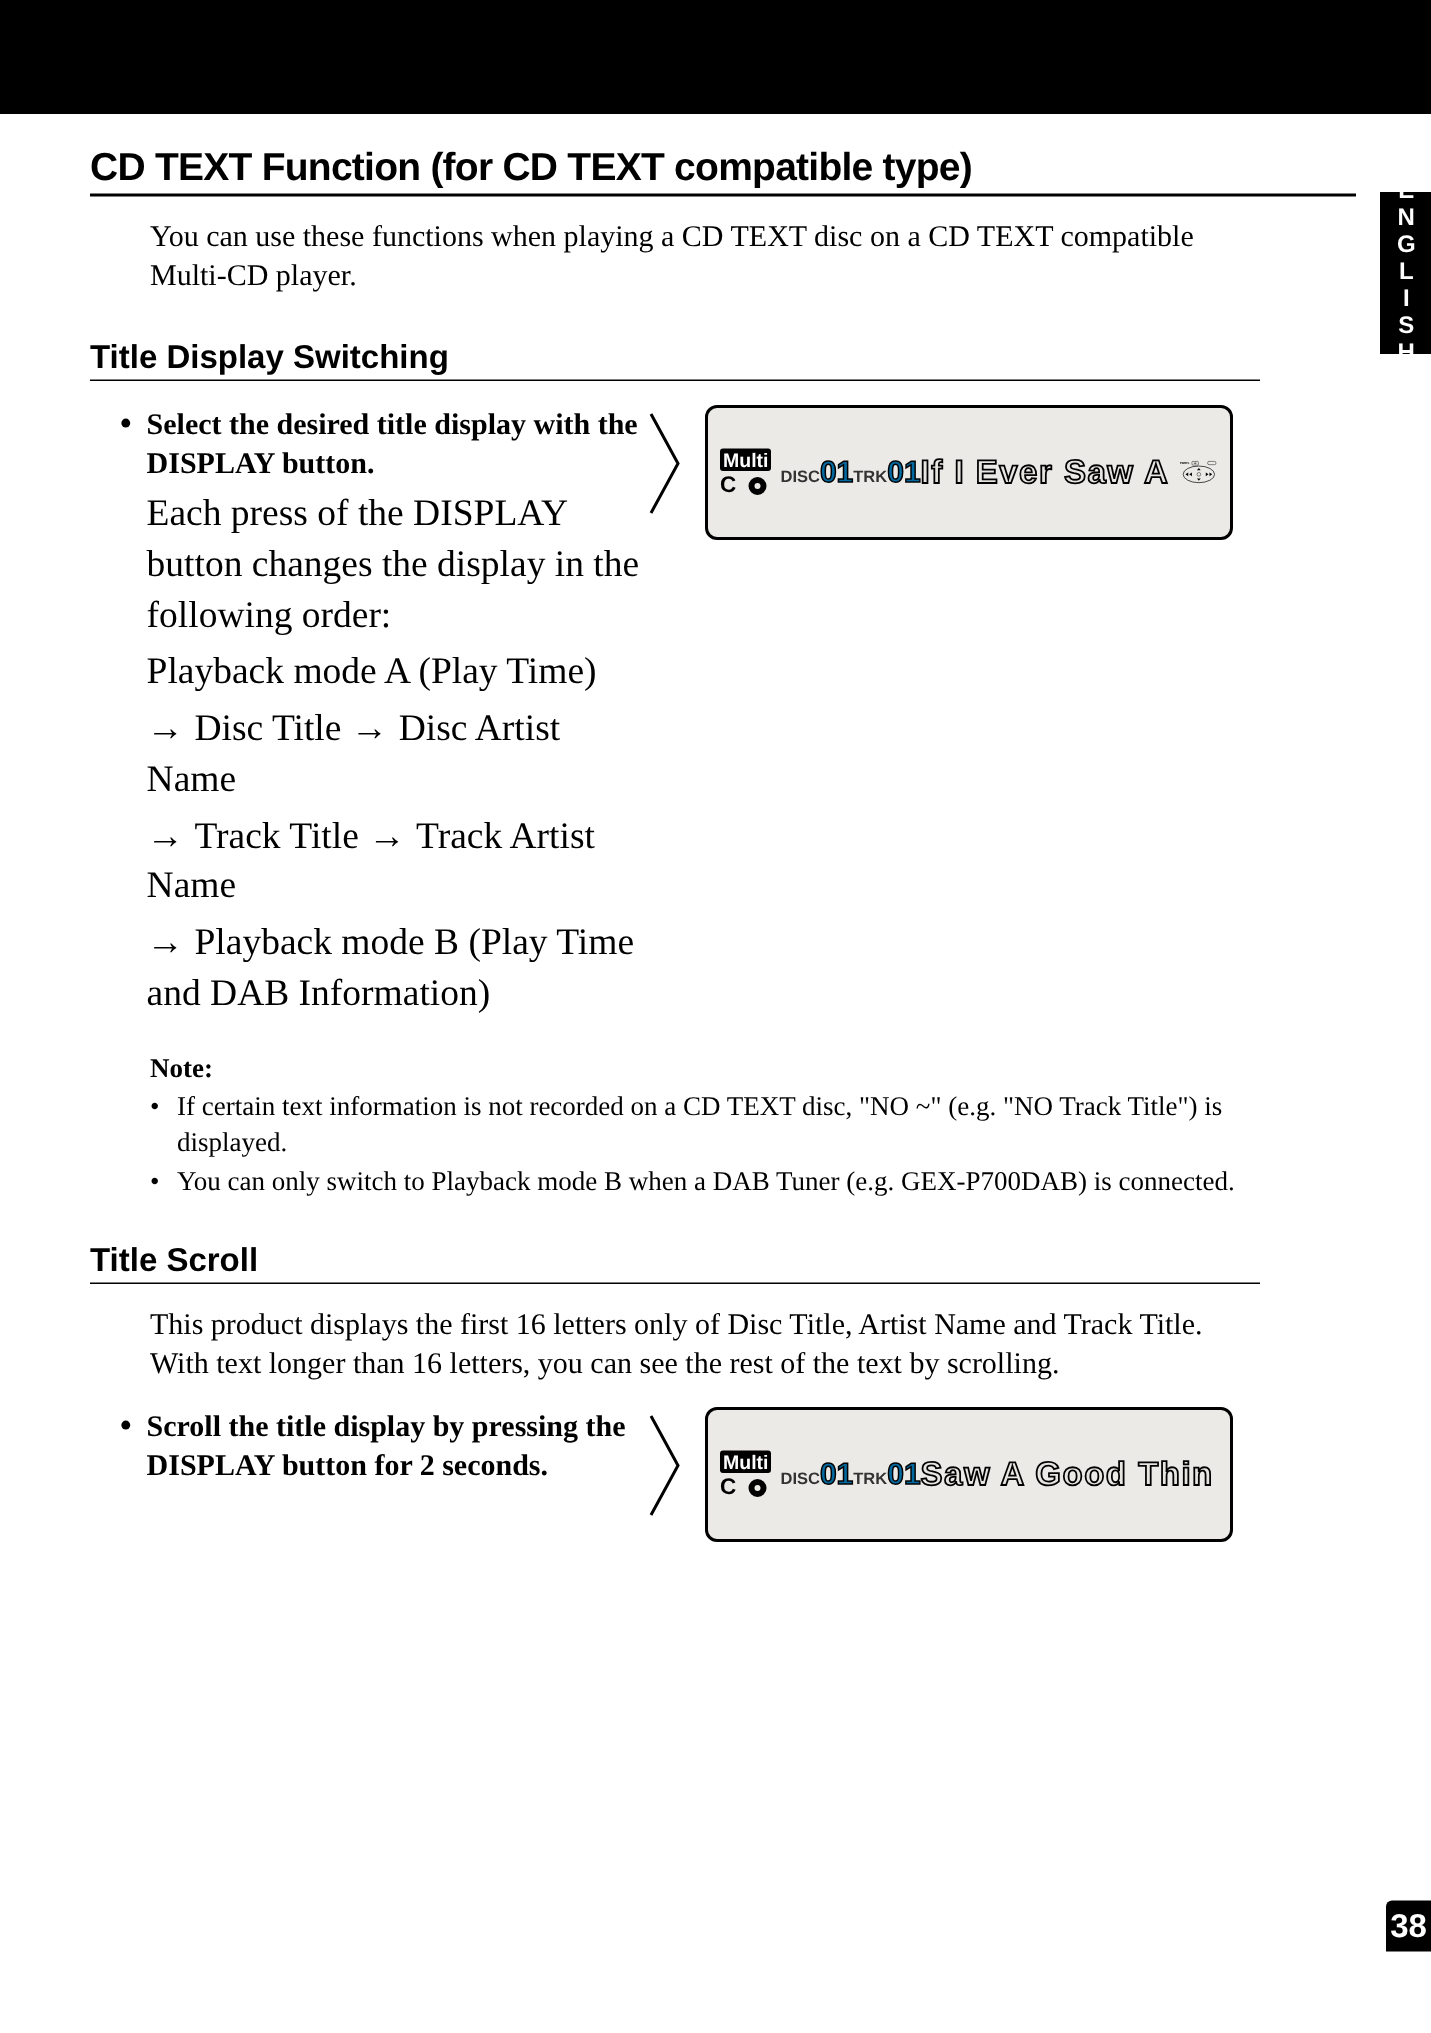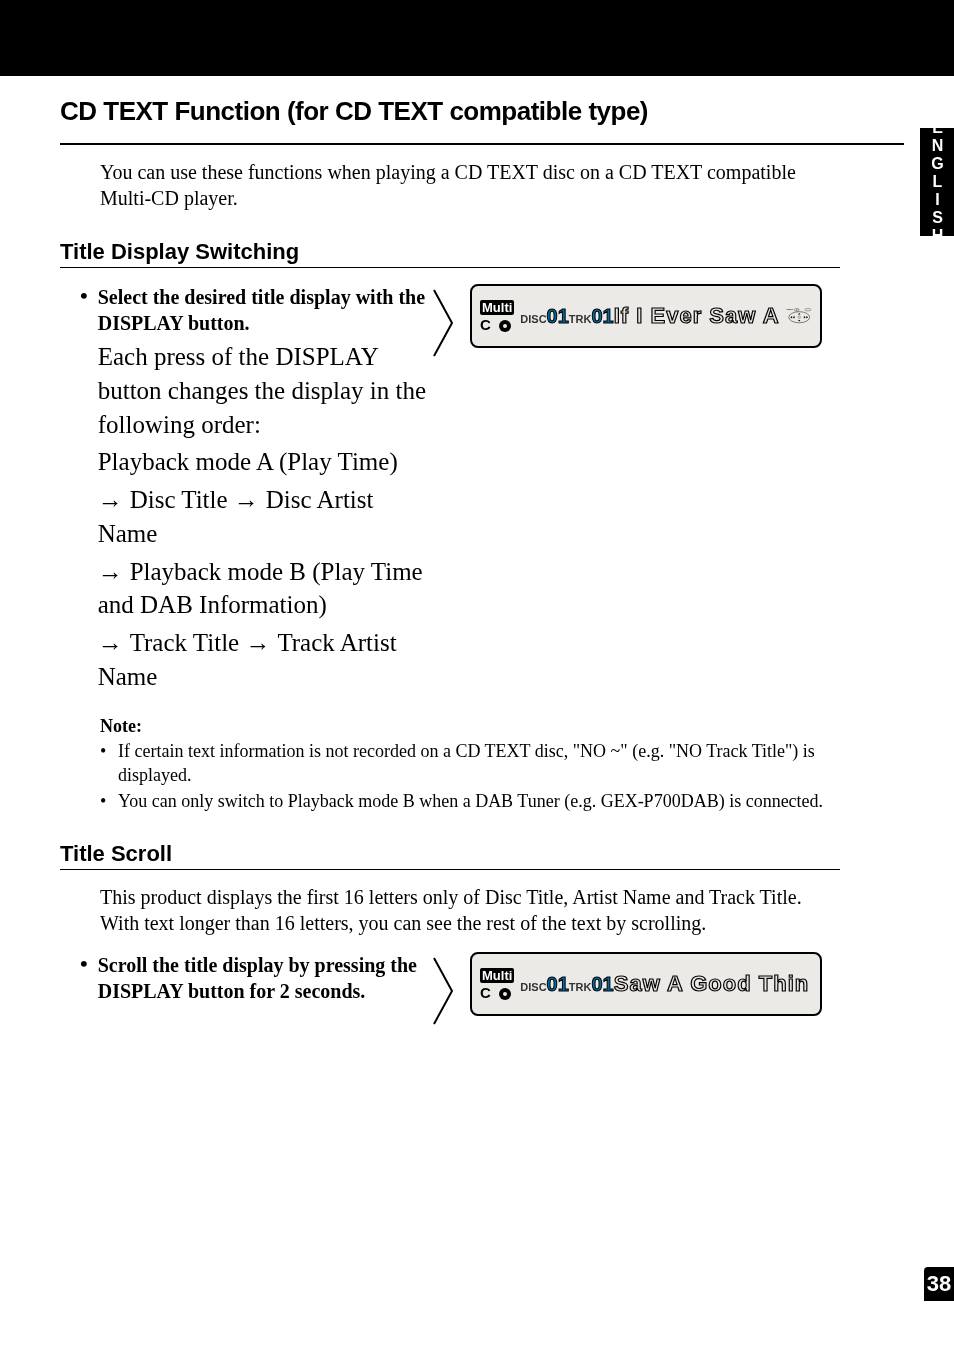--- a/index.html
+++ b/index.html
@@ -1,40 +1,40 @@
 <!DOCTYPE html>
 <html><head>
 <meta charset="utf-8">
 <style>
   * { box-sizing: border-box; margin: 0; padding: 0; }
   html, body { width: 954px; height: 1355px; font-family: "Times New Roman", serif; background: #fff; }
   .page { position: relative; width: 954px; height: 1355px; }
   .black-header { background: #000; width: 954px; height: 76px; }
   .content { padding: 0 50px 0 60px; }
   .main-hdr-wrap { margin-top: 20px; border-bottom: 2px solid #000; padding-right: 40px; }
-  .main-hdr { font-family: Arial, Helvetica, sans-serif; font-weight: bold; font-size: 26px; letter-spacing: -0.5px; padding-bottom: 16px; }
+  .main-hdr { font-family: Arial, Helvetica, sans-serif; font-weight: bold; font-size: 26px; letter-spacing: -0.5px; padding-bottom: 2px; }
   .intro { font-size: 20px; margin: 14px 0 0 40px; line-height: 1.3; max-width: 720px; }
   .sub-hdr { font-family: Arial, Helvetica, sans-serif; font-weight: bold; font-size: 22px; border-bottom: 1.5px solid #000; margin-top: 28px; padding-bottom: 2px; width: 780px; }
   .two-col { display: flex; margin-top: 16px; margin-left: 20px; }
   .left-col { width: 350px; }
   .right-col { flex: 1; display: flex; align-items: flex-start; gap: 10px; }
   .bullet-row { display: flex; gap: 10px; }
   .bullet-dot { font-size: 22px; line-height: 1.1; font-weight: bold; }
   .bullet-h { font-size: 20px; font-weight: bold; line-height: 1.3; }
   .body-txt { font-size: 25px; line-height: 1.35; margin-top: 4px; }
   .arrow { font-family: sans-serif; }
   .note-block { margin: 22px 0 0 40px; font-size: 18px; max-width: 770px; }
   .note-h { font-weight: bold; }
   .note-li { display: flex; gap: 8px; line-height: 1.35; margin-top: 2px; }
   .note-li .dot { min-width: 10px; }
   .sidebar-tab { position: absolute; right: 0; top: 128px; width: 34px; height: 108px; background: #000; color: #fff; font-family: Arial, sans-serif; font-weight: bold; writing-mode: vertical-rl; text-orientation: upright; font-size: 16px; display:flex; align-items:center; justify-content:center; letter-spacing:1px; }
   .page-num { position: absolute; right: 0; bottom: 54px; width: 30px; height: 34px; background: #000; color: #fff; font-family: Arial, sans-serif; font-weight: bold; font-size: 22px; display:flex; align-items:center; justify-content:center; border-top-left-radius: 4px; }
   
   .pointer-svg { width: 30px; height: 70px; margin-top: 4px; }
-  .lcd-wrap { border: 2px solid #000; border-radius: 8px; padding: 6px 8px; background: #eceae6; width: 352px; height: 64px; display:flex; align-items:center; gap:6px; }
+  .lcd-wrap { border: 2px solid #000; border-radius: 8px; padding: 6px 8px; background: #eceae6; width: 352px; height: 90px; display:flex; align-items:center; gap:6px; }
   .lcd-left { display:flex; flex-direction:column; justify-content:center; }
   .multi-lbl { font-family: Arial, sans-serif; font-weight: bold; font-size: 13px; line-height: 1; color:#000; background:#000; color:#fff; padding:1px 2px; border-radius:2px; }
   .cd-lbl { font-family: Arial, sans-serif; font-weight: bold; font-size: 15px; line-height:1; margin-top:2px; letter-spacing:2px;}
   .cd-lbl .disc-icon { display:inline-block; width:12px; height:12px; background:#000; border-radius:50%; vertical-align:middle; position:relative;}
   .cd-lbl .disc-icon::after { content:""; position:absolute; width:4px; height:4px; background:#eceae6; border-radius:50%; top:4px; left:4px;}
   .lcd-mid { flex:1; display:flex; flex-direction:row; align-items:flex-start; }
   .disc-trk { font-family: Arial, sans-serif; font-weight: bold; font-size: 11px; letter-spacing:0; color:#333; display:flex; align-items:baseline; gap:0;}
   .disc-trk .num { font-size: 20px; font-weight:bold; -webkit-text-stroke: 1px #000; color:#0369a1; }
   .title-line { font-family: Arial, sans-serif; font-weight: bold; font-size: 22px; letter-spacing: 1px; -webkit-text-stroke: 1.2px #000; color:#e7e5e0; line-height:1; white-space:nowrap; }
   .lcd-right { width: 86px; height: 52px; }
@@ -64,25 +64,25 @@
           <span class="bullet-dot">•</span>
           <div>
             <div class="bullet-h">Select the desired title display with the DISPLAY button.</div>
             <div class="body-txt">Each press of the DISPLAY button changes the display in the following order:</div>
             <div class="body-txt">Playback mode A (Play Time)</div>
             <div class="body-txt">
               <span class="arrow">→ </span><span>Disc Title</span>
               <span class="arrow"> → </span><span>Disc Artist Name</span>
             </div>
             <div class="body-txt">
-              <span class="arrow">→ </span><span>Playback mode B (Play Time and DAB Information)</span>
+              <span class="arrow">→ </span><span>Track Title</span>
+              <span class="arrow"> → </span><span>Track Artist Name</span>
             </div>
             <div class="body-txt">
-              <span class="arrow">→ </span><span>Track Title</span>
-              <span class="arrow"> → </span><span>Track Artist Name</span>
+              <span class="arrow">→ </span><span>Playback mode B (Play Time and DAB Information)</span>
             </div>
           </div>
         </div>
       </div>
 
       <div class="right-col">
         <svg class="pointer-svg" viewBox="0 0 30 70">
           <path d="M4 2 L22 35 L4 68" fill="none" stroke="#000" stroke-width="2"></path>
         </svg>
         <div class="lcd-wrap">

